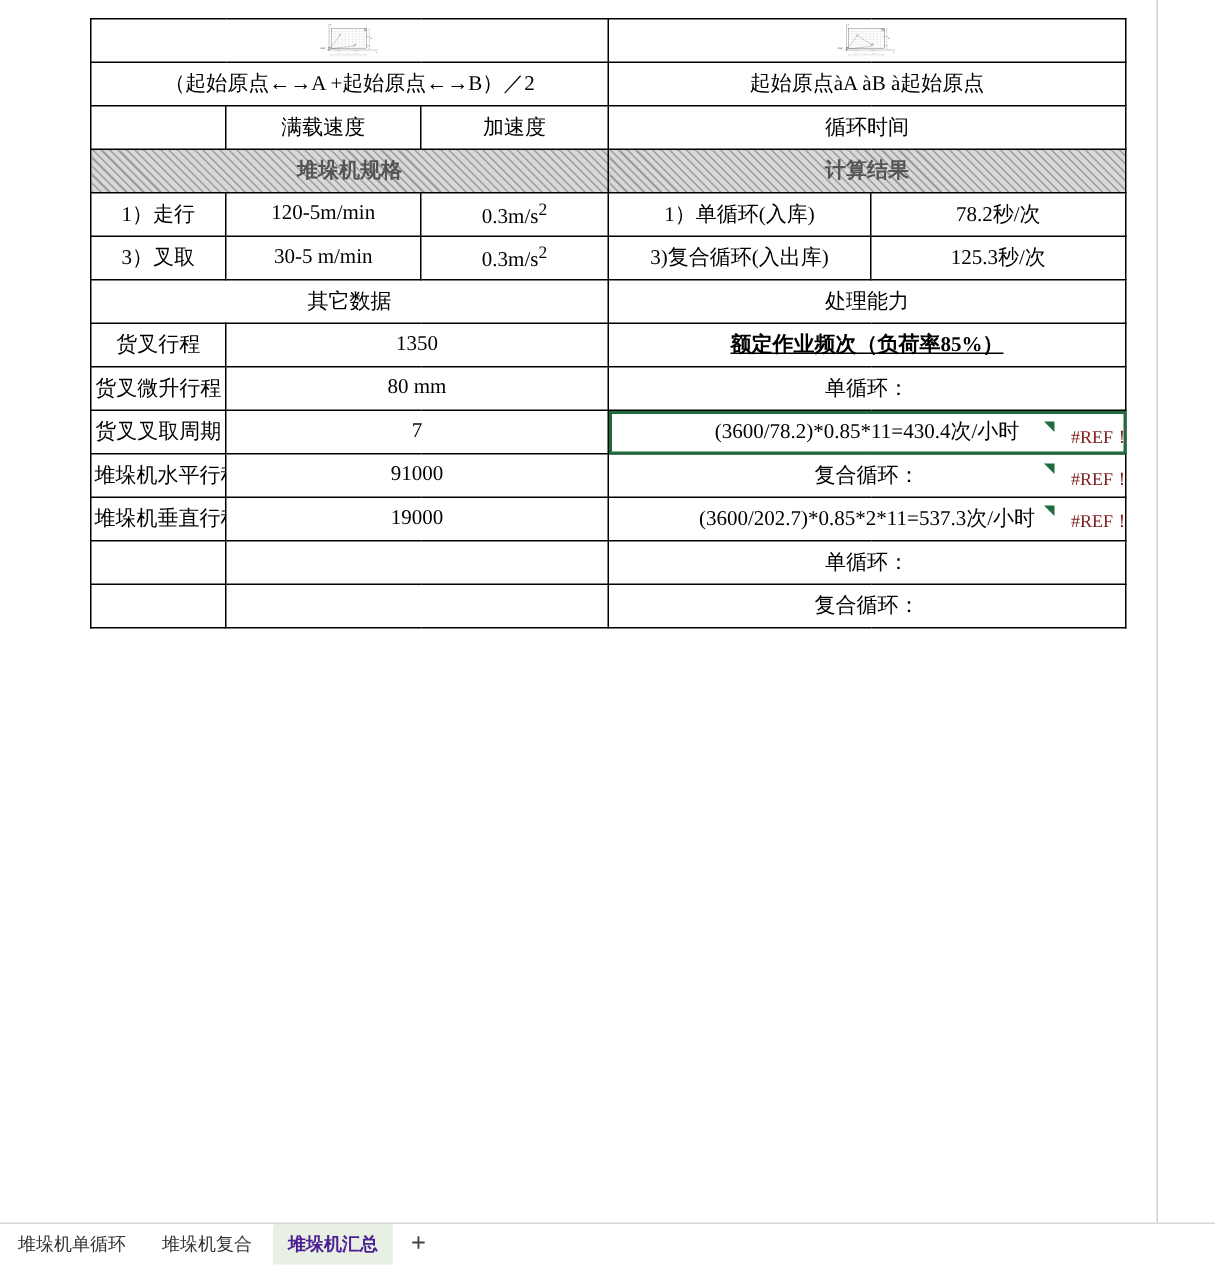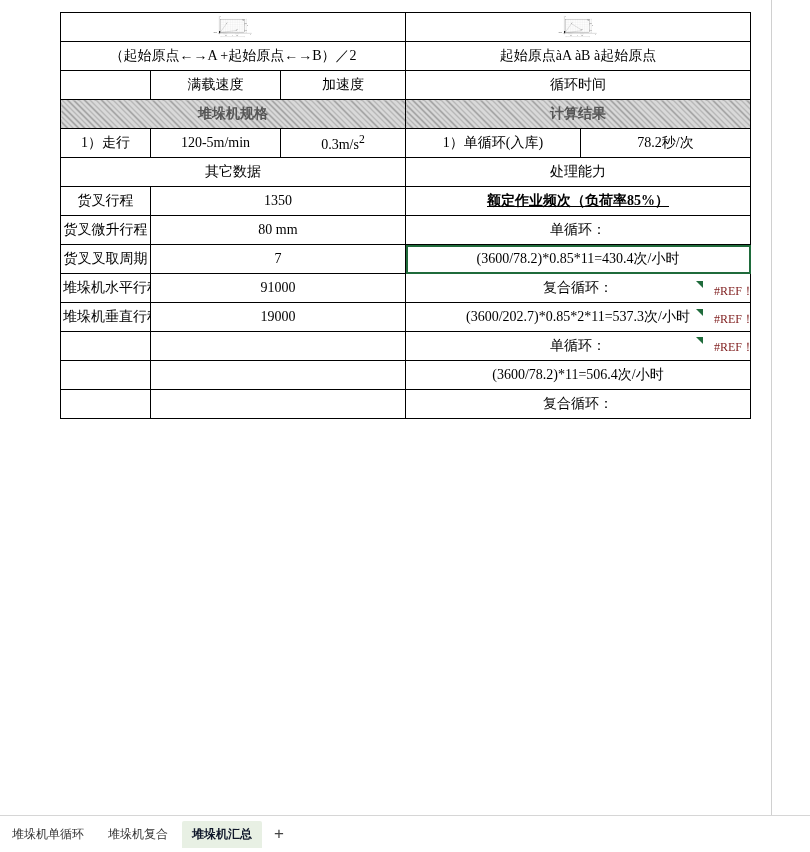--- a/index.html
+++ b/index.html
@@ -70,34 +70,34 @@
     width:1px;background:#d0d0d0;
   }
   
   .tabbar{
     position:absolute;
     left:0;bottom:0;
     width:810px;height:36px;
     background:#ffffff;
     border-top:1px solid #d6d6d6;
     display:flex;
-    align-items:center;
+    align-items:flex-start;
     font-family:"Liberation Sans", sans-serif;
     font-size:12px;
   }
   .tab{
     padding:5px 10px;
     margin:0 2px;
     color:#333;
     cursor:default;
     border-radius:2px 2px 0 0;
   }
   .tab.active{
     background:#e8f0e4;
-    color:#0f172a;
+    color:#4c1d95;
     font-weight:bold;
   }
   .addtab{
     padding:3px 10px;
     font-size:17px;
     color:#444;
   }
   
   .dgwrap{width:100%;height:100%;display:block;}
 </style>
@@ -256,20 +256,27 @@
       <td colspan="2" class="hdrbar">计算结果</td>
     </tr>
 
     <tr>
       <td class="left">1）走行</td>
       <td>120-5m/min</td>
       <td>0.3m/s<sup>2</sup></td>
       <td class="left">1）单循环(入库)</td>
       <td>78.2秒/次</td>
     </tr>
+    <tr>
+      <td class="left">3）叉取</td>
+      <td>30-5 m/min</td>
+      <td>0.3m/s<sup>2</sup></td>
+      <td class="left">3)复合循环(入出库)</td>
+      <td>125.3秒/次</td>
+    </tr>
 
     <tr>
       <td colspan="3">其它数据</td>
       <td colspan="2">处理能力</td>
     </tr>
 
     <tr>
       <td>货叉行程</td>
       <td colspan="2">1350</td>
       <td colspan="2" class="bold underline big">额定作业频次（负荷率85%）</td>
@@ -291,25 +298,20 @@
     </tr>
     <tr>
       <td>堆垛机垂直行程</td>
       <td colspan="2">19000</td>
       <td colspan="2">(3600/202.7)*0.85*2*11=537.3次/小时</td>
     </tr>
     <tr>
       <td></td>
       <td colspan="2"></td>
       <td colspan="2">单循环：</td>
-    </tr>
-    <tr>
-      <td></td>
-      <td colspan="2"></td>
-      <td colspan="2">(3600/78.2)*11=506.4次/小时</td>
     </tr>
     <tr>
       <td></td>
       <td colspan="2"></td>
       <td colspan="2">复合循环：</td>
     </tr>
   </tbody>
     </table>
 </div>
 

